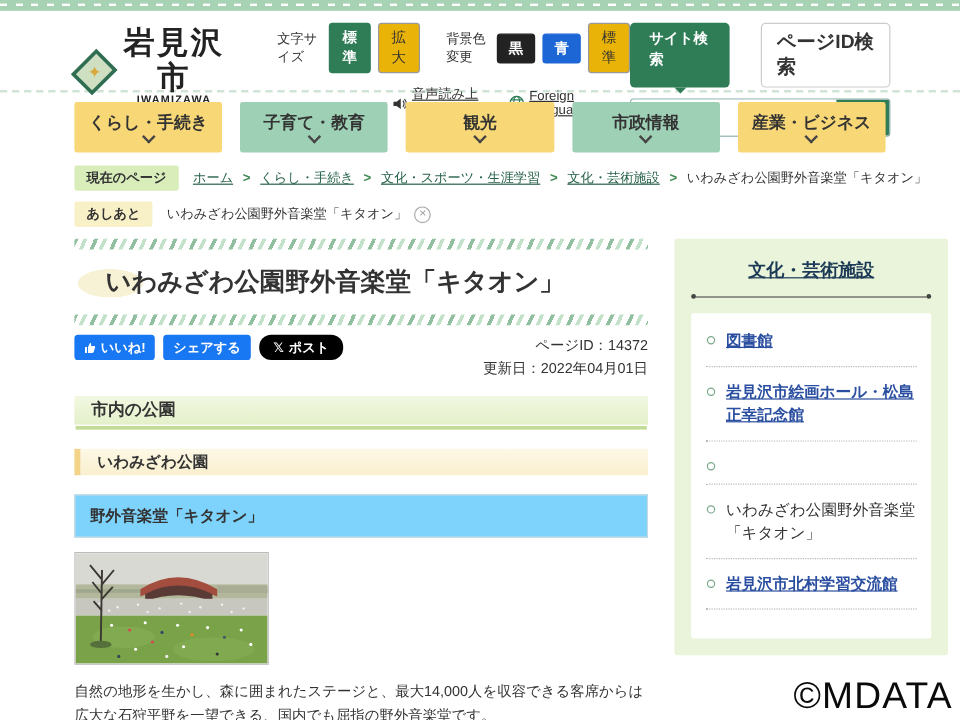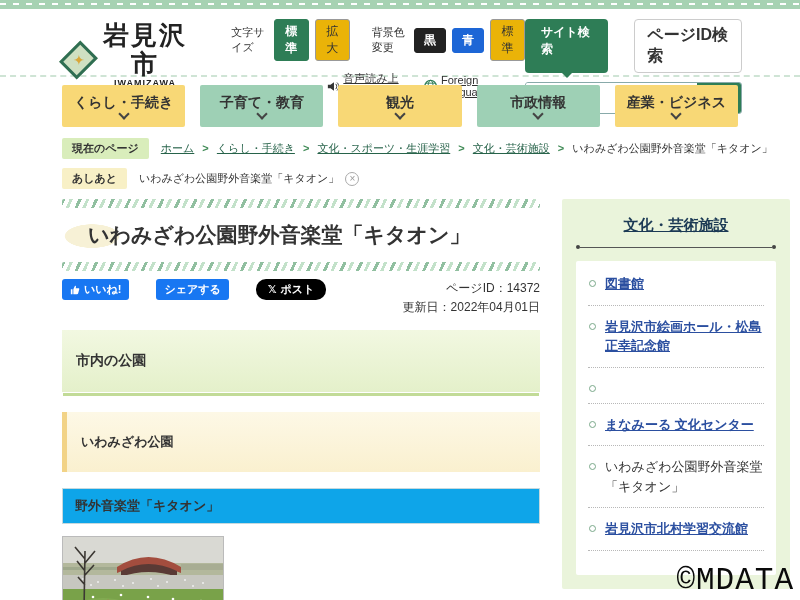--- a/index.html
+++ b/index.html
@@ -61,52 +61,52 @@
   .ashiato-item { padding-top:3px; color:#333; display:flex; align-items:center; gap:6px; }
   .close-circle { width:14px; height:14px; border:1px solid #aaa; border-radius:50%; color:#999;
     font-size:10px; line-height:12px; text-align:center; background:#fff; cursor:pointer; }
   
   .content { display:flex; padding:6px 10px 0 62px; align-items:flex-start; }
   .main-col { width:478px; flex-shrink:0; }
   .leaf-border { height:9px; border-radius:2px; opacity:.85;
     background:repeating-linear-gradient(115deg,#7db48f 0 3px,transparent 3px 7px,#b8dcc0 7px 10px,transparent 10px 15px); }
   h1.page-title { font-size:21px; font-weight:bold; color:#333; padding:13px 0 13px 26px;
     background:radial-gradient(ellipse 46px 20px at 30px 52%, #f7f1d6 58%, transparent 60%); }
-  .social-row { display:flex; align-items:flex-start; margin:8px 0 2px 0;gap:20px; }
+  .social-row { display:flex; align-items:flex-start; margin:8px 0 2px 0; }
   .s-btn { display:flex; align-items:center; gap:4px; font-size:11px; font-weight:bold; color:#fff;
     background:#1877f2; border-radius:3px; padding:3px 8px; margin-right:7px; cursor:pointer; }
   .s-btn.post { background:#000; border-radius:10px; padding:3px 12px; }
   .page-meta { margin-left:auto; text-align:right; font-size:12px; color:#333; line-height:1.6; }
-  .sec-green { margin-top:13px; font-size:14px; font-weight:bold; color:#333; padding:22px 14px;
+  .sec-green { margin-top:13px; font-size:14px; font-weight:bold; color:#333; padding:3px 14px;
     background:linear-gradient(180deg,#f2f8e1,#e4f0ca); border-bottom:1px solid #fff;
     box-shadow:0 4px 0 -1px #c2db97; }
-  .sec-yellow { margin-top:19px; font-size:13px; font-weight:bold; color:#333; padding:21px 14px;
+  .sec-yellow { margin-top:19px; font-size:13px; font-weight:bold; color:#333; padding:2px 14px;
     background:linear-gradient(180deg,#fdf8e6,#faf0cf); border-left:5px solid #f2d387; }
   .sec-plain { margin-top:16px; font-size:13px; font-weight:bold; color:#333; padding:8px 12px;
-    background:#0ea5e9; border:1px solid #c5d9de; }
+    background:#7dd3fc; border:1px solid #c5d9de; }
   .photo { margin-top:12px; width:162px; height:94px; border:1px solid #bbb; display:block; }
   .body-text { margin-top:13px; font-size:12px; line-height:1.65; color:#333; }
   
   .sidebar { flex:1; margin-left:22px; background:#eaf4db; padding:13px 14px 14px 14px; border-radius:2px; }
   .sb-title { text-align:center; font-size:15px; font-weight:bold; color:#1c3a55;
     text-decoration:underline; margin:4px 0 10px 0; }
   .sb-divider { display:flex; align-items:center; margin-bottom:12px; }
   .sb-divider .dot { width:4px; height:4px; background:#444; border-radius:50%; }
   .sb-divider .line { flex:1; border-top:1px solid #555; }
   .sb-box { background:#fff; border-radius:2px; padding:2px 12px; }
   .sb-item { display:flex; align-items:flex-start; padding:11px 0; border-bottom:1px dotted #b8b8b8;
     font-size:13px; line-height:1.5; }
   .sb-item:last-child { border-bottom:none; }
   .sb-bullet { width:7px; height:7px; border:1px solid #7aa98a; border-radius:50%; margin:6px 9px 0 1px;
     flex-shrink:0; background:#fff; }
   .sb-item a { color:#2b4fa0; font-weight:bold; text-decoration:underline; cursor:pointer; }
   .sb-item .current { color:#333; font-weight:normal; }
   
   .watermark { position:absolute; right:6px; bottom:2px; font-size:31px; color:#0a0a0a;
-    font-family:Liberation Mono, monospace; letter-spacing:1px; z-index:50; }
+    font-family:Liberation Sans, sans-serif; letter-spacing:1px; z-index:50; }
   .icon-svg { display:block; }
 </style>
 </head>
 <body>
 
 <div class="stitch-band"></div>
 
 <div class="header">
   <div class="logo">
     <div class="logo-mark">
@@ -300,24 +300,20 @@
       </div>
       <div class="sb-item">
         <span class="sb-bullet"></span>
         <a>岩見沢市絵画ホール・松島正幸記念館</a>
       </div>
       <div class="sb-item">
         <span class="sb-bullet"></span>
       </div>
       <div class="sb-item">
         <span class="sb-bullet"></span>
-        <a>まなみーる 文化センター</a>
-      </div>
-      <div class="sb-item">
-        <span class="sb-bullet"></span>
         <span class="current">いわみざわ公園野外音楽堂「キタオン」</span>
       </div>
       <div class="sb-item">
         <span class="sb-bullet"></span>
         <a>岩見沢市北村学習交流館</a>
       </div>
       <div class="sb-item">
         
         
       </div>

